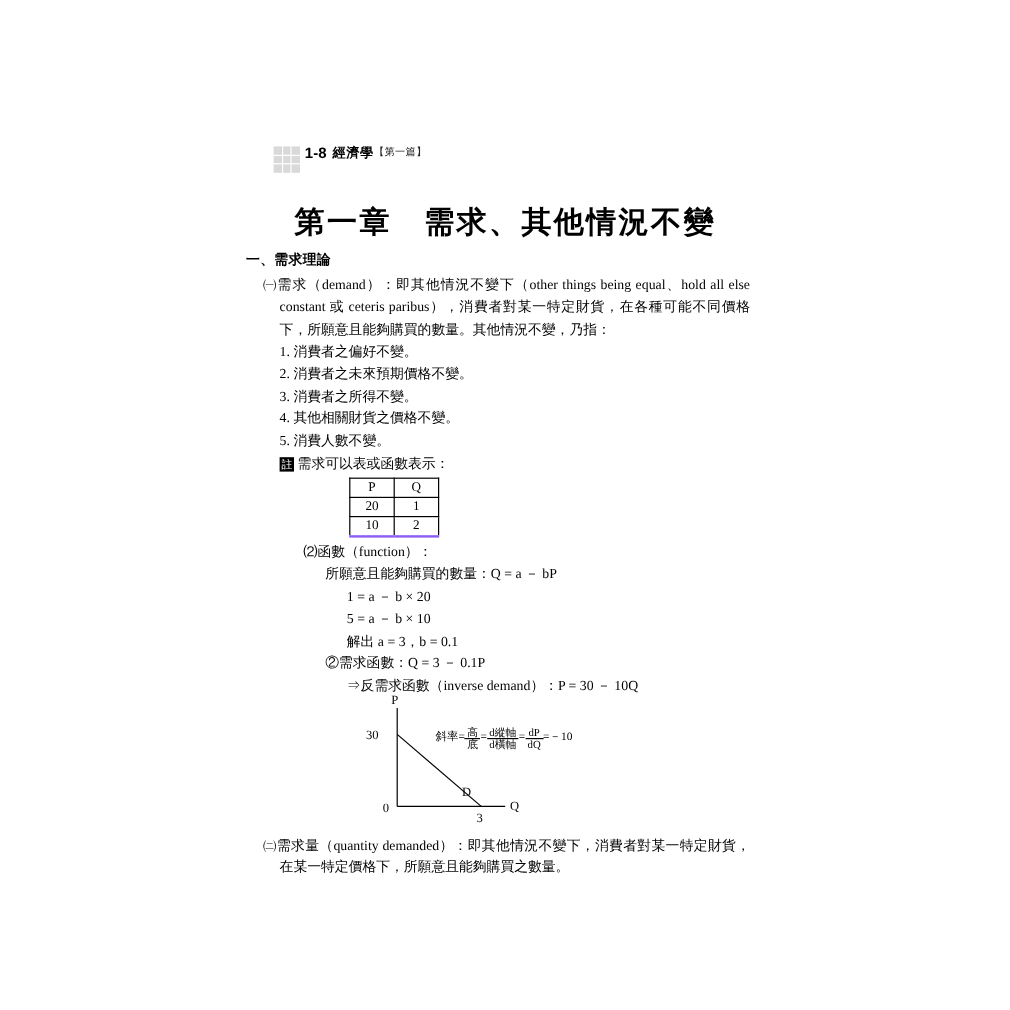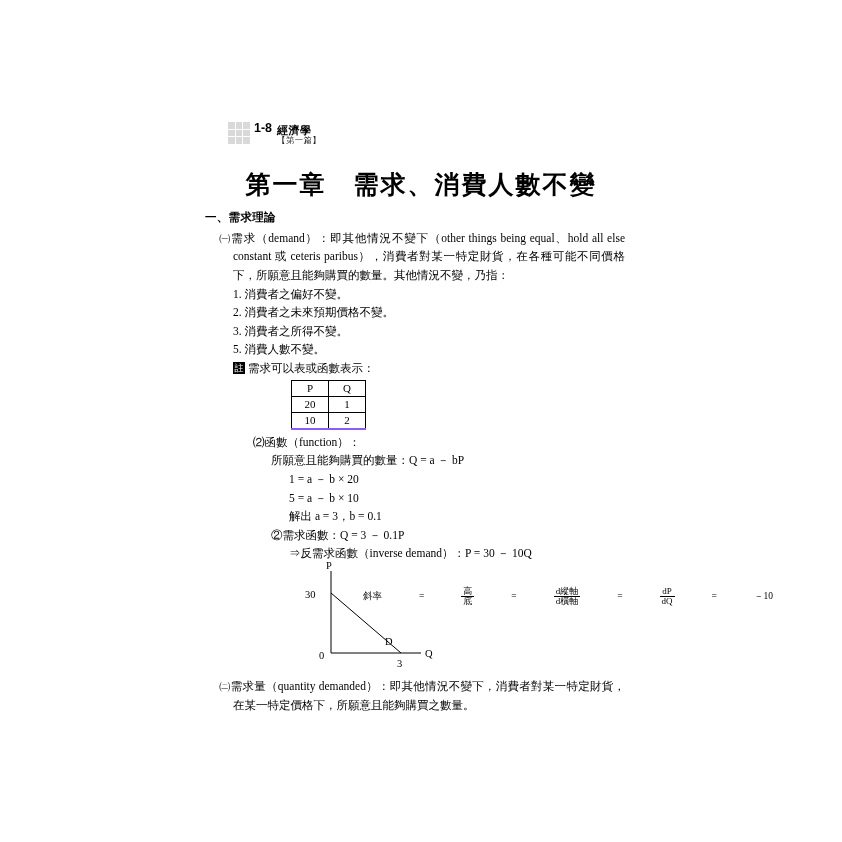--- a/index.html
+++ b/index.html
@@ -44,21 +44,20 @@
   .header-page-no {
     font-family: "Liberation Sans", sans-serif;
     font-weight: bold;
     font-size: 12.5px;
     line-height: 12px;
     margin-right: 5px;
     margin-bottom: 1px;
   }
   .header-texts {
     display: flex;
-    flex-direction: column;
     justify-content: flex-end;
     line-height: 1.15;
   }
   .header-title {
     font-family: "Liberation Sans", sans-serif;
     font-weight: bold;
     font-size: 11px;
     letter-spacing: 0.5px;
   }
   .header-sub {
@@ -205,34 +204,35 @@
         <i></i>
         <i></i>
     </span>
     <span class="header-page-no">1-8</span>
     <span class="header-texts">
       <span class="header-title">經濟學</span>
       <span class="header-sub">【第一篇】</span>
     </span>
   </div>
 
-  <div class="chapter-title">第一章　需求、消費人數不變</div>
+  <div class="chapter-title">第一章　需求、其他情況不變</div>
 
   <div class="body">
 
     <div class="sec-heading">一、需求理論</div>
 
     <div class="lvl1">
       <span class="hang">㈠需求（demand）：即其他情況不變下（other things being equal、hold all else constant 或 ceteris paribus），消費者對某一特定財貨，在各種可能不同價格下，所願意且能夠購買的數量。其他情況不變，乃指：</span>
     </div>
 
     <div class="numlist">
       <div>1. 消費者之偏好不變。</div>
       <div>2. 消費者之未來預期價格不變。</div>
       <div>3. 消費者之所得不變。</div>
+      <div>4. 其他相關財貨之價格不變。</div>
       <div>5. 消費人數不變。</div>
     </div>
 
     <div class="note-row">
       <span class="badge">註</span>
       <span>需求可以表或函數表示：</span>
     </div>
 
 
     <div class="tbl-wrap">
@@ -270,21 +270,21 @@
 
         <line x1="30" y1="26" x2="100" y2="86" stroke="#000" stroke-width="1"></line>
       </svg>
       <span class="lbl" style="left:25px; top:-10px;">P</span>
       <span class="lbl" style="left:124px; top:78px;">Q</span>
       <span class="lbl" style="left:18px; top:80px;">0</span>
       <span class="lbl" style="left:4px; top:19px;">30</span>
       <span class="lbl" style="left:96px; top:88px;">3</span>
       <span class="lbl" style="left:84px; top:66px;">D</span>
 
-      <span class="formula" style="left:62px; top:20px;gap:37px;">
+      <span class="formula" style="left:62px; top:20px;">
         <span>斜率</span>
         <span>=</span>
         <span class="frac">
           <span class="num">高</span>
           <span class="den">底</span>
         </span>
         <span>=</span>
         <span class="frac">
           <span class="num">d縱軸</span>
           <span class="den">d橫軸</span>

